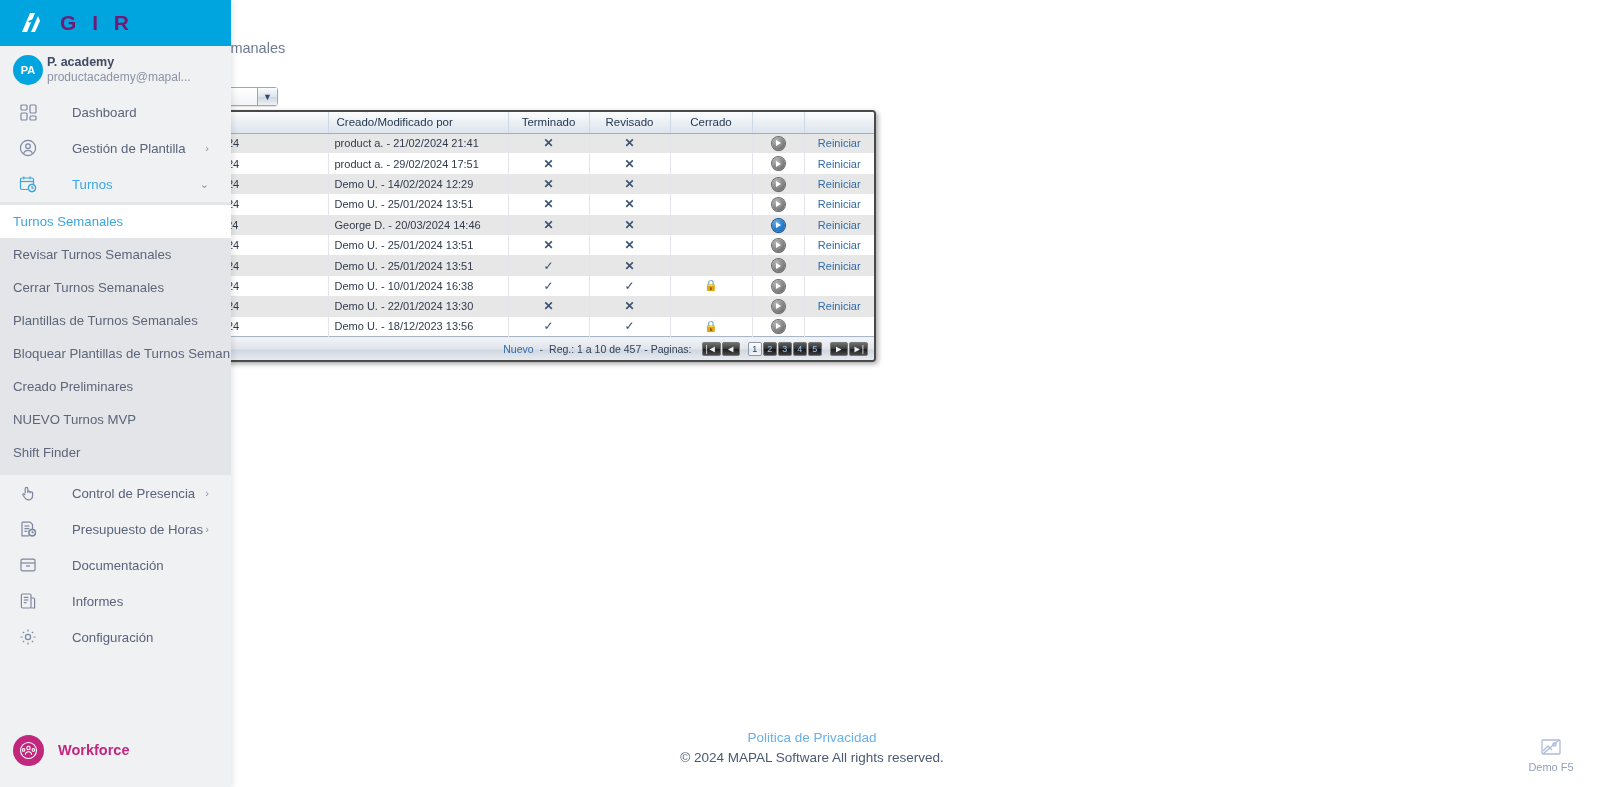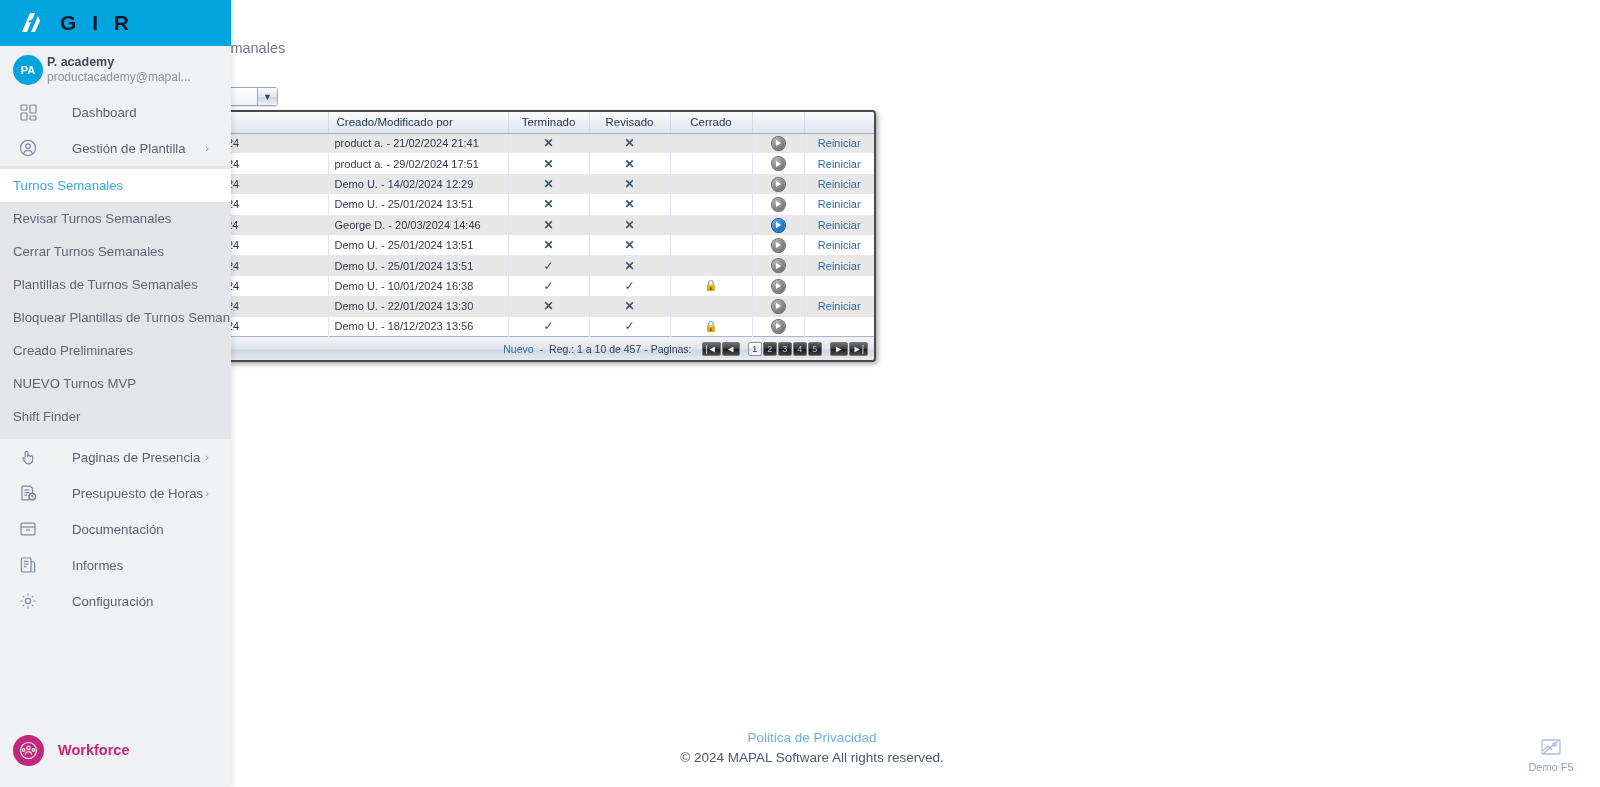--- a/index.html
+++ b/index.html
@@ -235,21 +235,21 @@
   }
   .sb-brand {
     height: 46px;
     background: #00a5df;
     display: flex; align-items: center;
     padding-left: 16px;
     gap: 16px;
   }
   .sb-brand .logo-mark { width: 28px; height: 28px; flex:none; }
   .sb-brand .brand-text {
-    color:#0f172a; font-size: 21px; font-weight: bold; letter-spacing: 5px;
+    color:#701a75; font-size: 21px; font-weight: bold; letter-spacing: 5px;
   }
 
   .sb-user {
     height: 48px;
     display:flex; align-items:center; gap: 4px;
     padding: 0 10px 0 13px;
   }
   .avatar {
     width: 30px; height: 30px; border-radius: 50%;
     background: #00a5df; color:#fff;
@@ -533,20 +533,35 @@
         <svg width="18" height="18" viewBox="0 0 18 18" fill="none" stroke="currentColor" stroke-width="1.2">
           <circle cx="9" cy="9" r="7.6"></circle>
             <circle cx="9" cy="7.2" r="2.3"></circle>
           <path d="M4.6 14.6a4.6 4.6 0 0 1 8.8 0"></path>
         </svg>
       </span>
       <span>Gestión de Plantilla</span>
       <span class="chev">›</span>
     </div>
 
+    <div class="sb-item active-parent">
+      <span class="sb-ico">
+        <svg width="18" height="18" viewBox="0 0 18 18" fill="none" stroke="currentColor" stroke-width="1.2">
+          <rect x="1.5" y="3" width="13" height="11.5" rx="1.5"></rect>
+          <path d="M1.5 6.5h13"></path>
+            <path d="M4.8 1.6v2.6"></path>
+            <path d="M11.2 1.6v2.6"></path>
+          <circle cx="13" cy="13" r="3.6" fill="#f0f1f3"></circle>
+          <circle cx="13" cy="13" r="3.6"></circle>
+            <path d="M13 11.1v2h1.6"></path>
+        </svg>
+      </span>
+      <span>Turnos</span>
+      <span class="chev">⌄</span>
+    </div>
 
     <div class="submenu" id="submenu">
         <div class="sub-item current">
           <span>Turnos Semanales</span>
         </div>
         <div class="sub-item">
           <span>Revisar Turnos Semanales</span>
         </div>
         <div class="sub-item">
           <span>Cerrar Turnos Semanales</span>
@@ -570,21 +585,21 @@
 
     <div id="bottom-items">
         <div class="sb-item">
           <span class="sb-ico">
             <svg width="18" height="18" viewBox="0 0 18 18" fill="none" stroke="currentColor" stroke-width="1.2">
               <path d="M6.2 9.3V4.6a1.3 1.3 0 0 1 2.6 0v4.2"></path>
               <path d="M8.8 8.3a1.2 1.2 0 0 1 2.4 0v1"></path>
               <path d="M11.2 9a1.2 1.2 0 0 1 2.4 0v2.6c0 2.4-1.6 4.2-4 4.2-2.1 0-3.3-1-4.2-2.6L3.9 11c-.5-.9.7-1.8 1.4-1l.9 1"></path>
             </svg>
           </span>
-          <span>Paginas de Presencia</span>
+          <span>Control de Presencia</span>
           <span class="chev">›</span>
         </div>
         <div class="sb-item">
           <span class="sb-ico">
             <svg width="18" height="18" viewBox="0 0 18 18" fill="none" stroke="currentColor" stroke-width="1.2">
               <path d="M3 2.2h8.2l2.3 2.3v6.3"></path>
               <path d="M3 2.2v13.6h7"></path>
               <path d="M5.4 6h5"></path>
               <path d="M5.4 8.6h5"></path>
               <path d="M5.4 11.2h3"></path>

